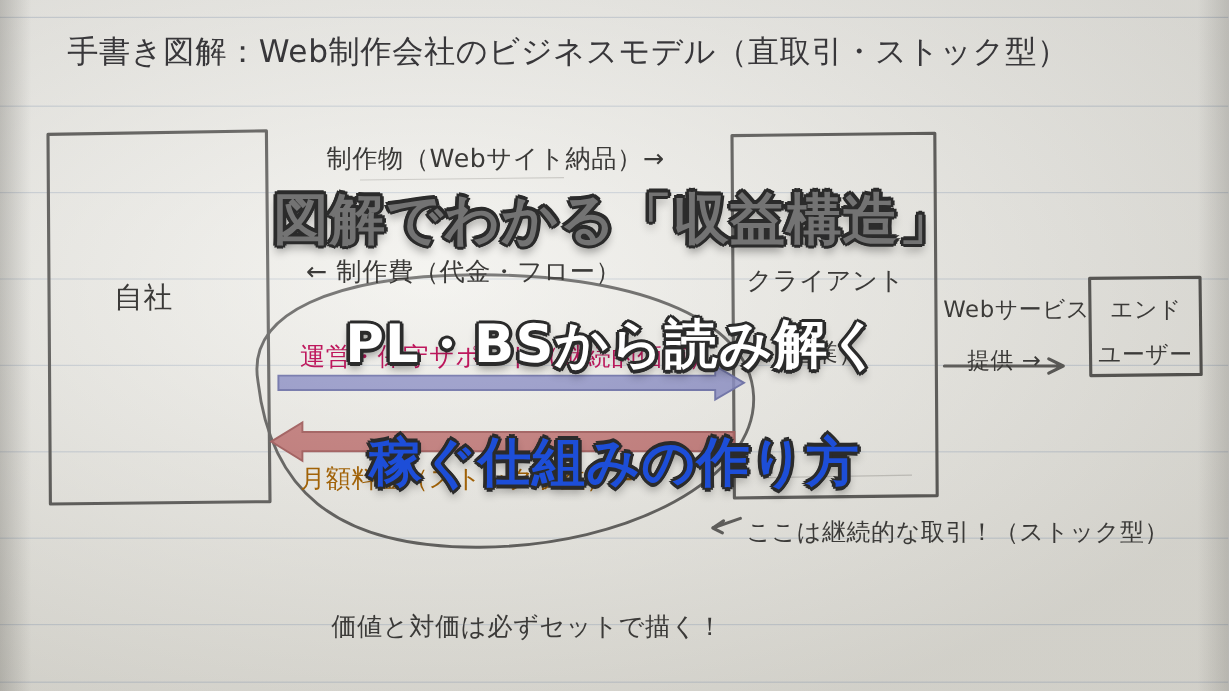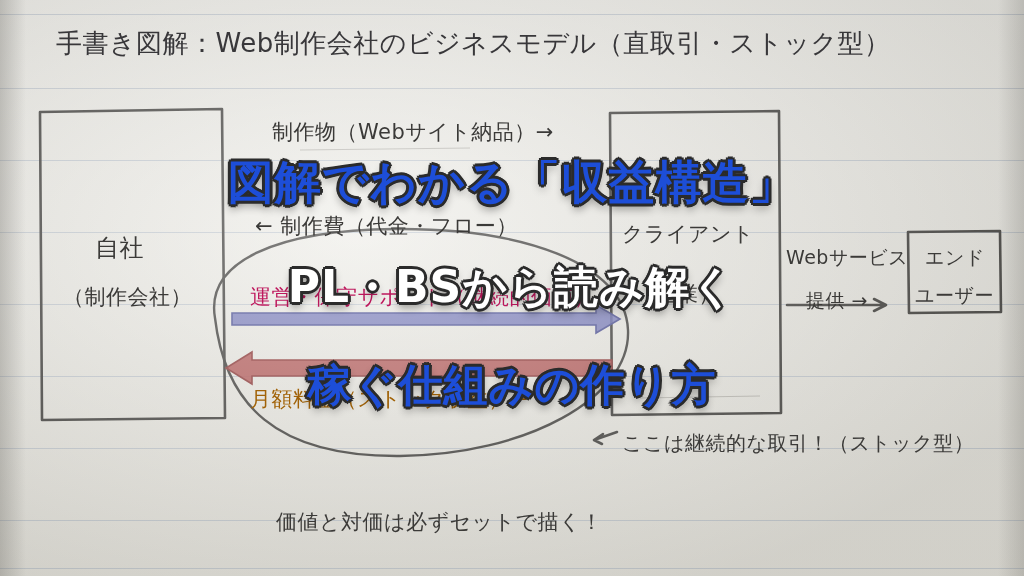--- a/index.html
+++ b/index.html
@@ -93,21 +93,21 @@
     left: 0;
     width: 100%;
     text-align: center;
     font-weight: bold;
     white-space: nowrap;
     font-family: "DejaVu Sans", "Liberation Sans", sans-serif;
   }
   .ov1 {
     top: 152px;
     font-size: 46px;
-    color: #1d4ed8;
+    color: #737373;
     letter-spacing: 1px;
     text-shadow:
       3px 0 0 #2b2b2b, -3px 0 0 #2b2b2b, 0 3px 0 #2b2b2b, 0 -3px 0 #2b2b2b,
       2px 2px 0 #2b2b2b, -2px 2px 0 #2b2b2b, 2px -2px 0 #2b2b2b, -2px -2px 0 #2b2b2b,
       0 5px 8px rgba(0,0,0,.45);
   }
   .ov2 {
     top: 258px;
     font-size: 44px;
     color: #ffffff;
@@ -181,21 +181,20 @@
   <div class="paper-edge-r"></div>
 
   <div class="hw hw-title">手書き図解：Web制作会社のビジネスモデル（直取引・ストック型）</div>
 
   <div class="hw hw-fee">← 制作費（代金・フロー）</div>
   <div class="hw hw-deliverable">制作物（Webサイト納品）→</div>
   <div class="hw hw-support">運営・保守サポート（継続的価値）</div>
   <div class="hw hw-monthly">月額料金（ストック収益）←</div>
 
   <div class="hw hw-self">自社</div>
-  <div class="hw hw-self-sub">（制作会社）</div>
 
   <div class="hw hw-client">クライアント</div>
   <div class="hw hw-client-sub">（企業）</div>
 
   <div class="hw hw-websvc">Webサービス</div>
   <div class="hw hw-provide">提供 →</div>
 
   <div class="hw hw-end1">エンド</div>
   <div class="hw hw-end2">ユーザー</div>
 

